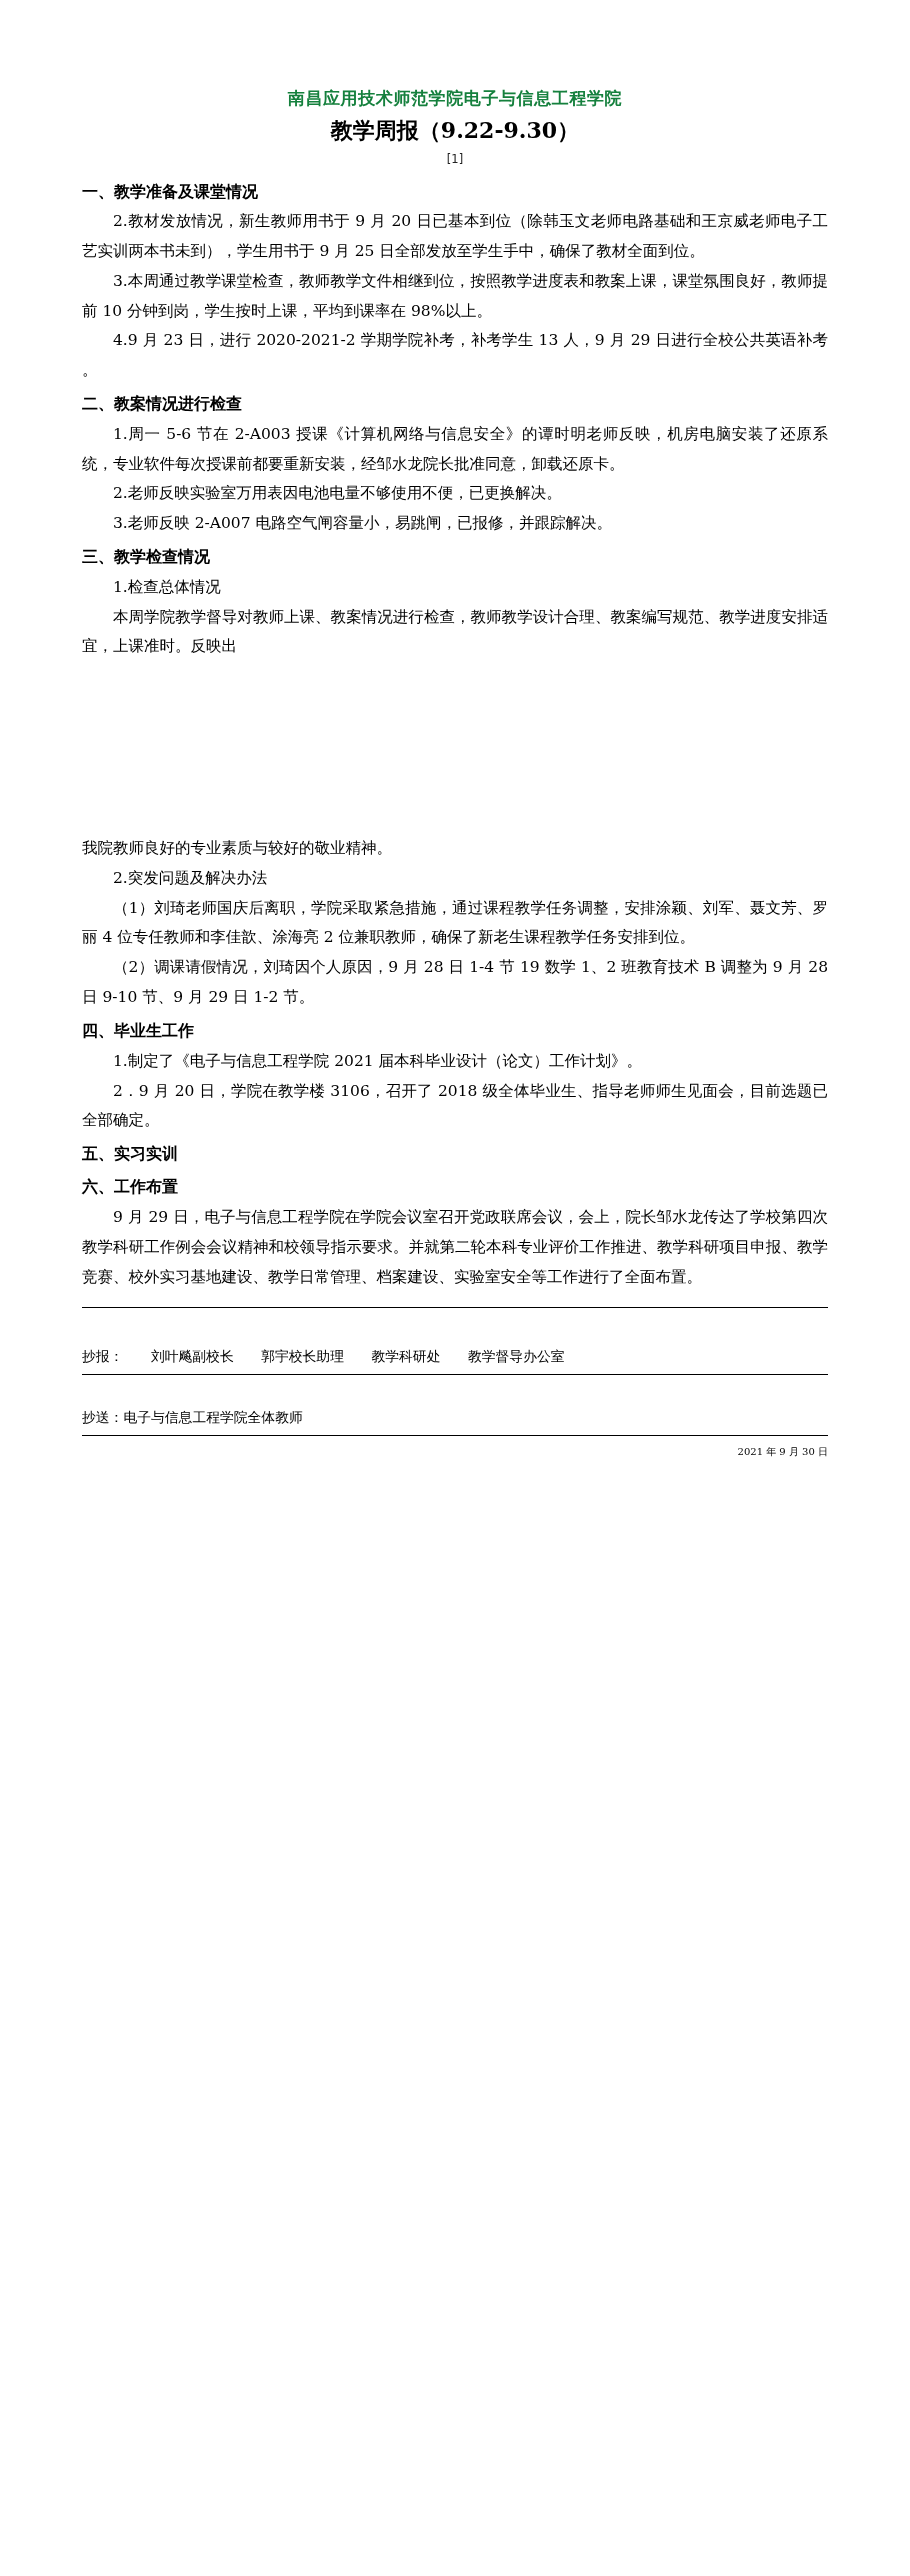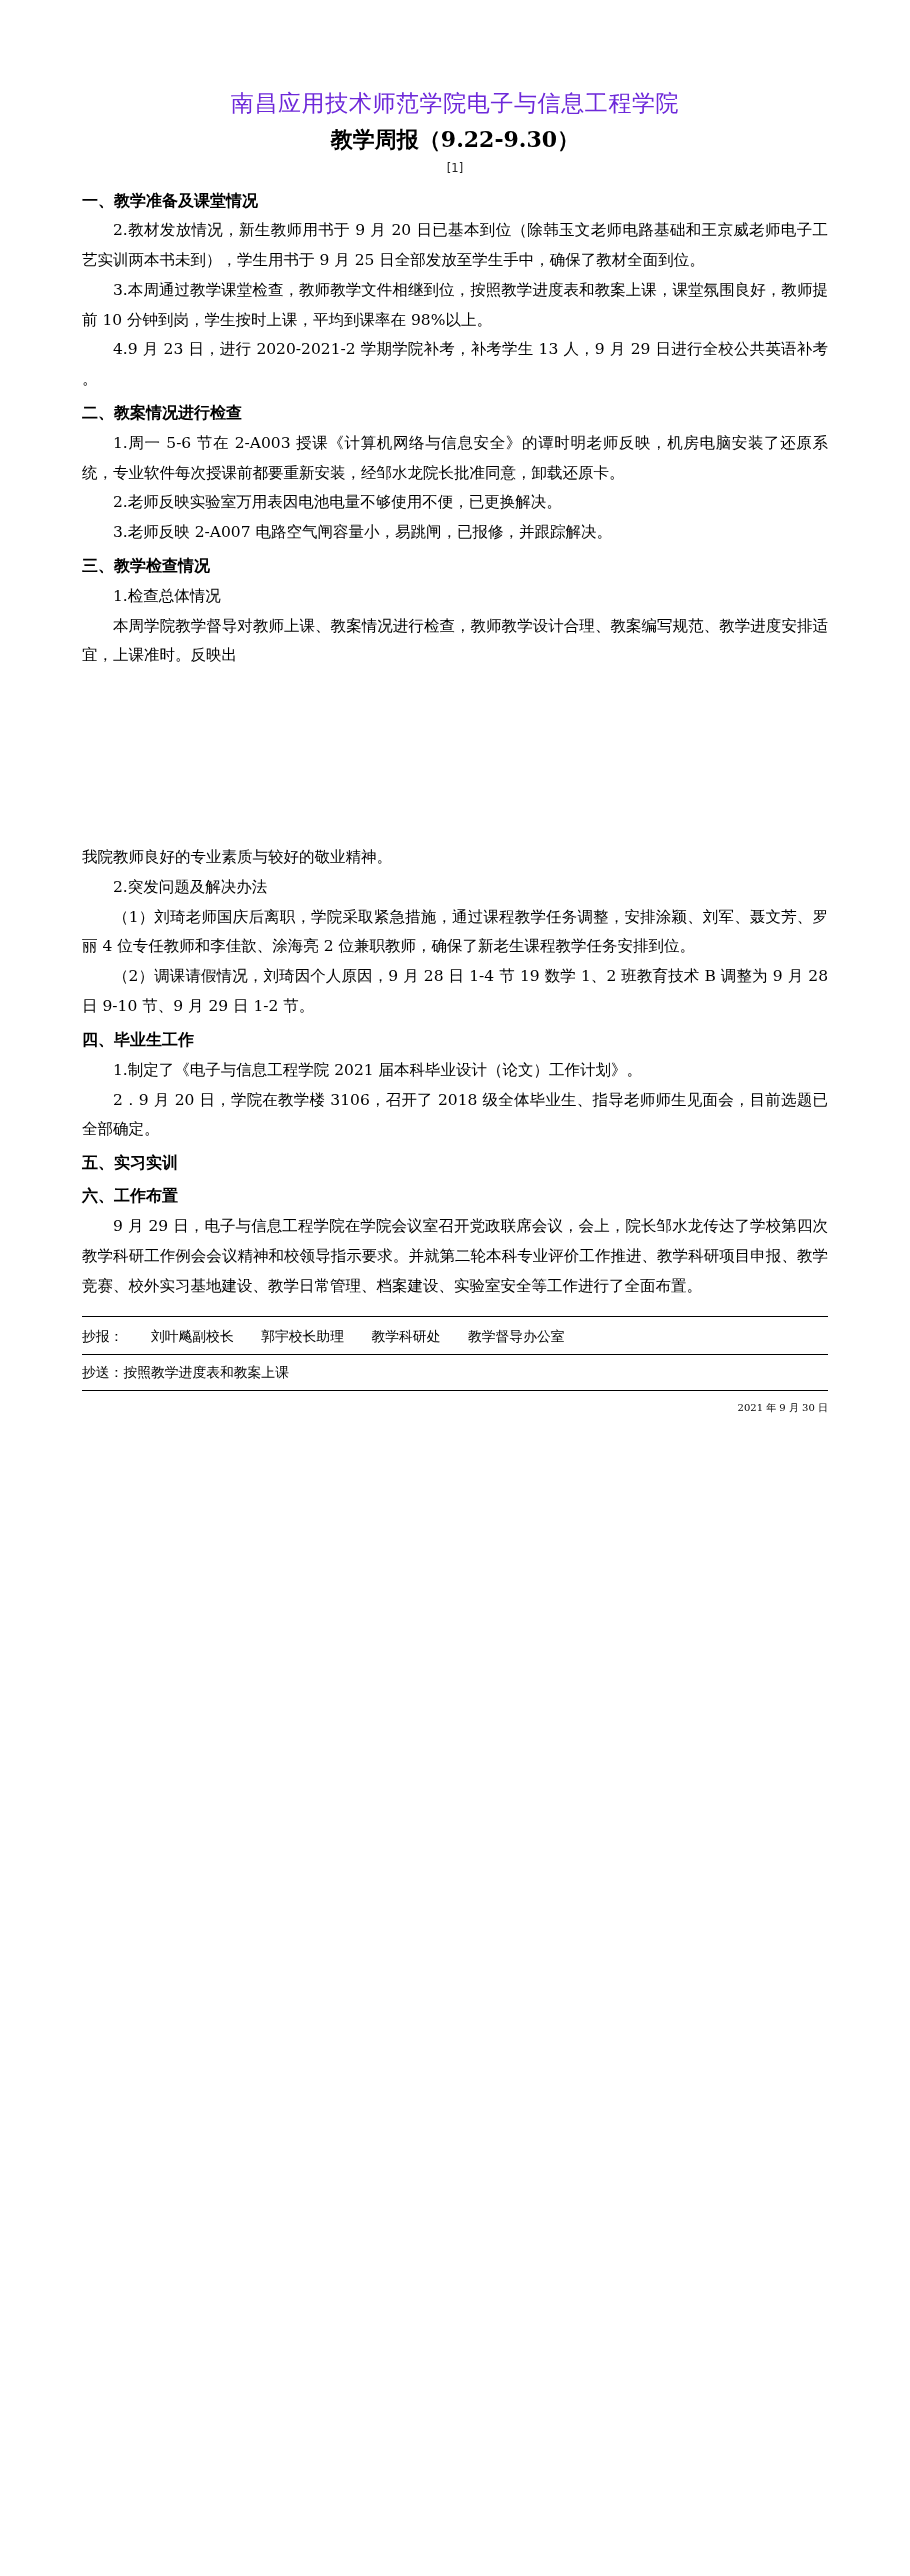--- a/index.html
+++ b/index.html
@@ -19,23 +19,23 @@
     box-sizing: border-box;
     padding: 86px 0 0 0;
     background: #ffffff;
   }
   .sheet {
     width: 746px;
     margin: 0 auto;
   }
   .title-main {
     text-align: center;
-    color: #6d28d9;
-    font-weight: normal;
-    font-size: 23px;
+    color: #15803d;
+    font-weight: bold;
+    font-size: 17px;
     line-height: 1.5;
     letter-spacing: 0.6px;
     font-family: "DejaVu Sans", "Liberation Sans", sans-serif;
   }
   .title-sub {
     text-align: center;
     font-weight: bold;
     font-size: 22px;
     line-height: 1.7;
     font-family: "DejaVu Serif", "Liberation Serif", serif;
@@ -72,20 +72,21 @@
     margin-top: 15px;
     border-top: 1.1px solid #000;
     padding-top: 5.7px;
     font-size: 13.8px;
     line-height: 1.9;
   }
   .footer-line {
     border-bottom: 1.1px solid #000;
     padding-bottom: 4.6px;
     margin-bottom: 4.6px;
+    margin-top: 29px;
   }
   .footer-cc span {
     margin-right: 27.5px;
   }
   .date-row {
     text-align: right;
     font-size: 10px;
     padding-top: 2.3px;
   }
 </style>
@@ -127,20 +128,20 @@
     <div class="h2">五、实习实训</div>
 
     <div class="h2">六、工作布置</div>
     <p class="para indent2">9 月 29 日，电子与信息工程学院在学院会议室召开党政联席会议，会上，院长邹水龙传达了学校第四次教学科研工作例会会议精神和校领导指示要求。并就第二轮本科专业评价工作推进、教学科研项目申报、教学竞赛、校外实习基地建设、教学日常管理、档案建设、实验室安全等工作进行了全面布置。</p>
 
     <div class="footer">
       <div class="footer-line footer-cc">
         <span>抄报：</span><span>刘叶飚副校长</span><span>郭宇校长助理</span><span>教学科研处</span><span>教学督导办公室</span>
       </div>
       <div class="footer-line">
-        <span>抄送：</span><span>按照教学进度表和教案上课</span>
+        <span>抄送：</span><span>电子与信息工程学院全体教师</span>
       </div>
       <div class="date-row">2021 年 9 月 30 日</div>
     </div>
 
   </div>
 </div>
 
 
 </body></html>

